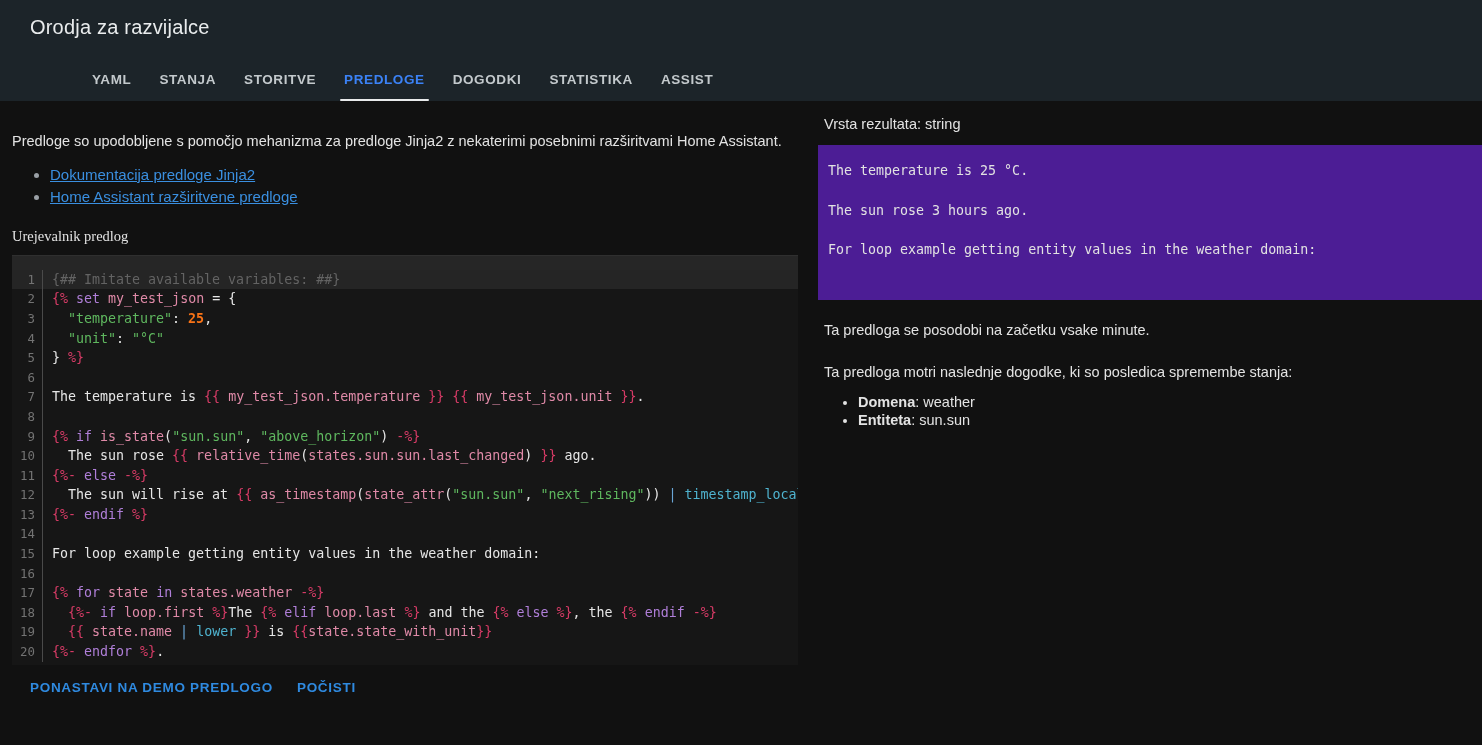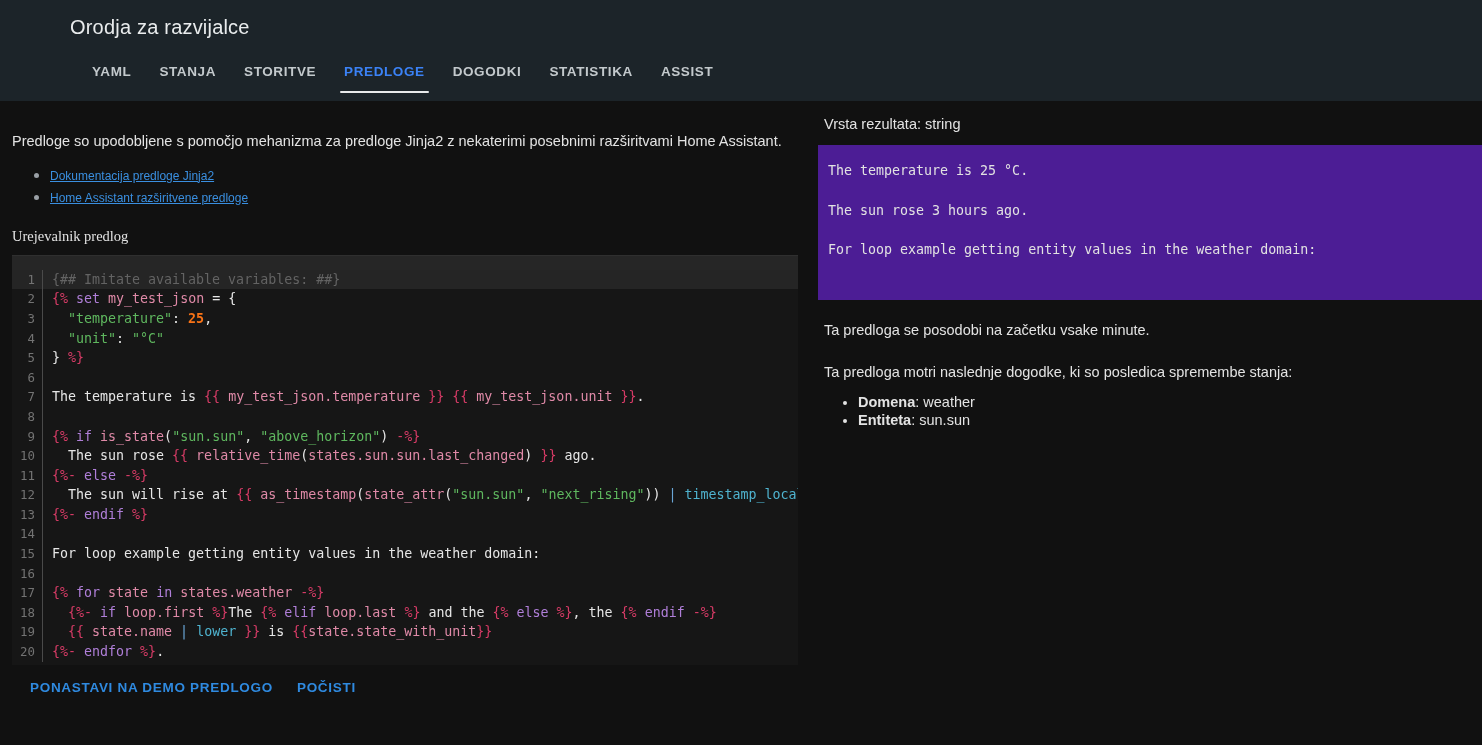--- a/index.html
+++ b/index.html
@@ -11,36 +11,35 @@
     font-family: "Liberation Sans", sans-serif;
     color: #e1e1e1;
     overflow: hidden;
   }
 
   
   .appbar {
     background: #1c2429;
     height: 101px;
     position: relative;
-    padding-left: 40px;
   }
   .app-title {
     font-size: 20px;
     font-weight: 400;
     color: #e9eced;
     padding: 16px 0 0 30px;
     letter-spacing: .2px;
   }
   .tabs {
     display: flex;
     align-items: flex-end;
     height: 48px;
     padding-left: 78px;
     position: absolute;
-    bottom: 8px;
+    bottom: 0;
     left: 0;
   }
   .tab {
     font-size: 13.5px;
     font-weight: 600;
     letter-spacing: .6px;
     color: #c3c9cc;
     padding: 0 14px 14px 14px;
     cursor: pointer;
     position: relative;
@@ -74,21 +73,21 @@
   }
   ul.links {
     list-style: disc;
     margin: 13px 0 0 38px;
     padding: 0;
   }
   ul.links li { margin: 4px 0; color: #9aa0a6; }
   ul.links li a {
     color: #3a8fe0;
     text-decoration: underline;
-    font-size: 12px;
+    font-size: 15px;
     cursor: pointer;
   }
   .editor-label {
     font-size: 14.5px;
     color: #e3e3e3;
     margin: 22px 0 10px 0;
     font-family: Liberation Serif, serif;
   }
 
   

